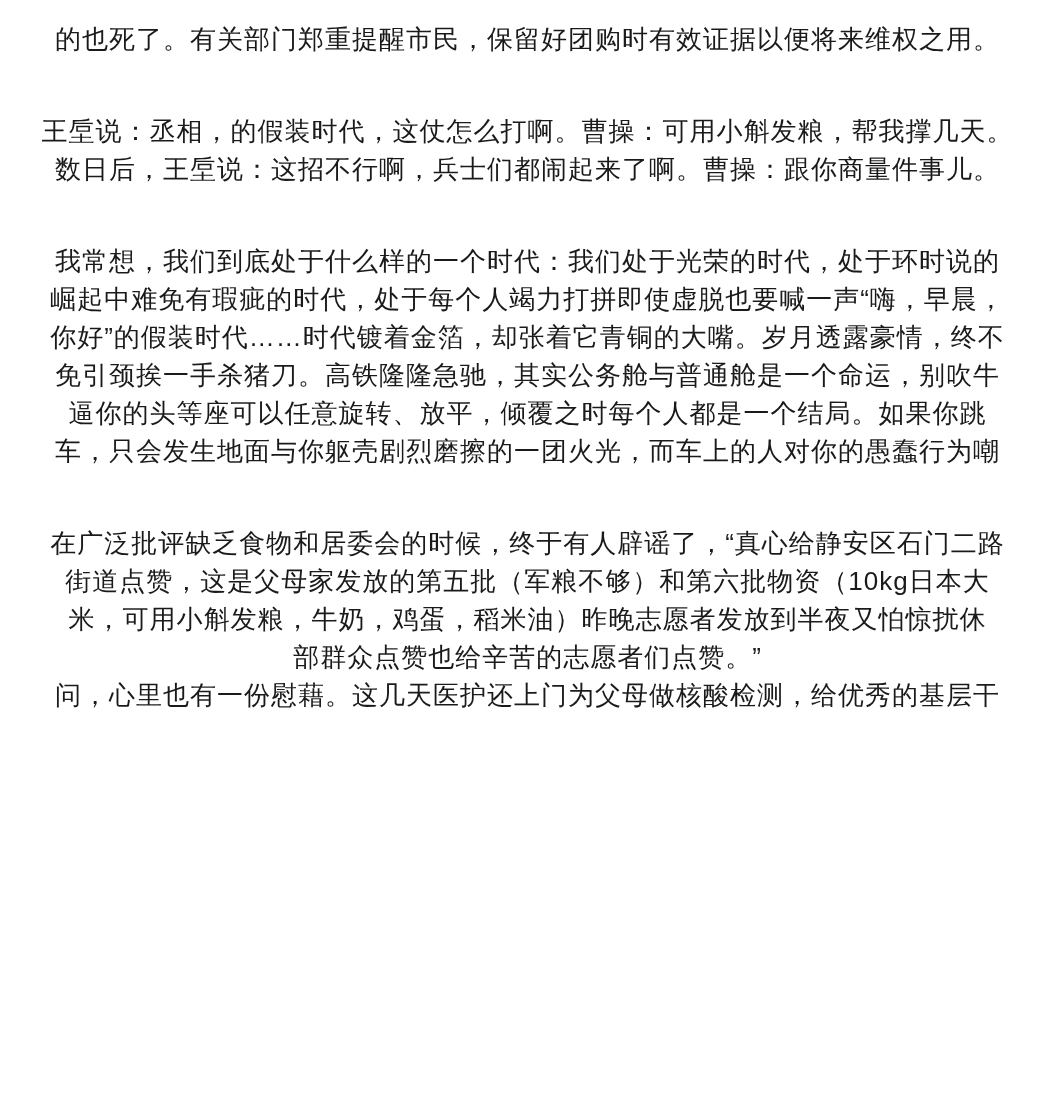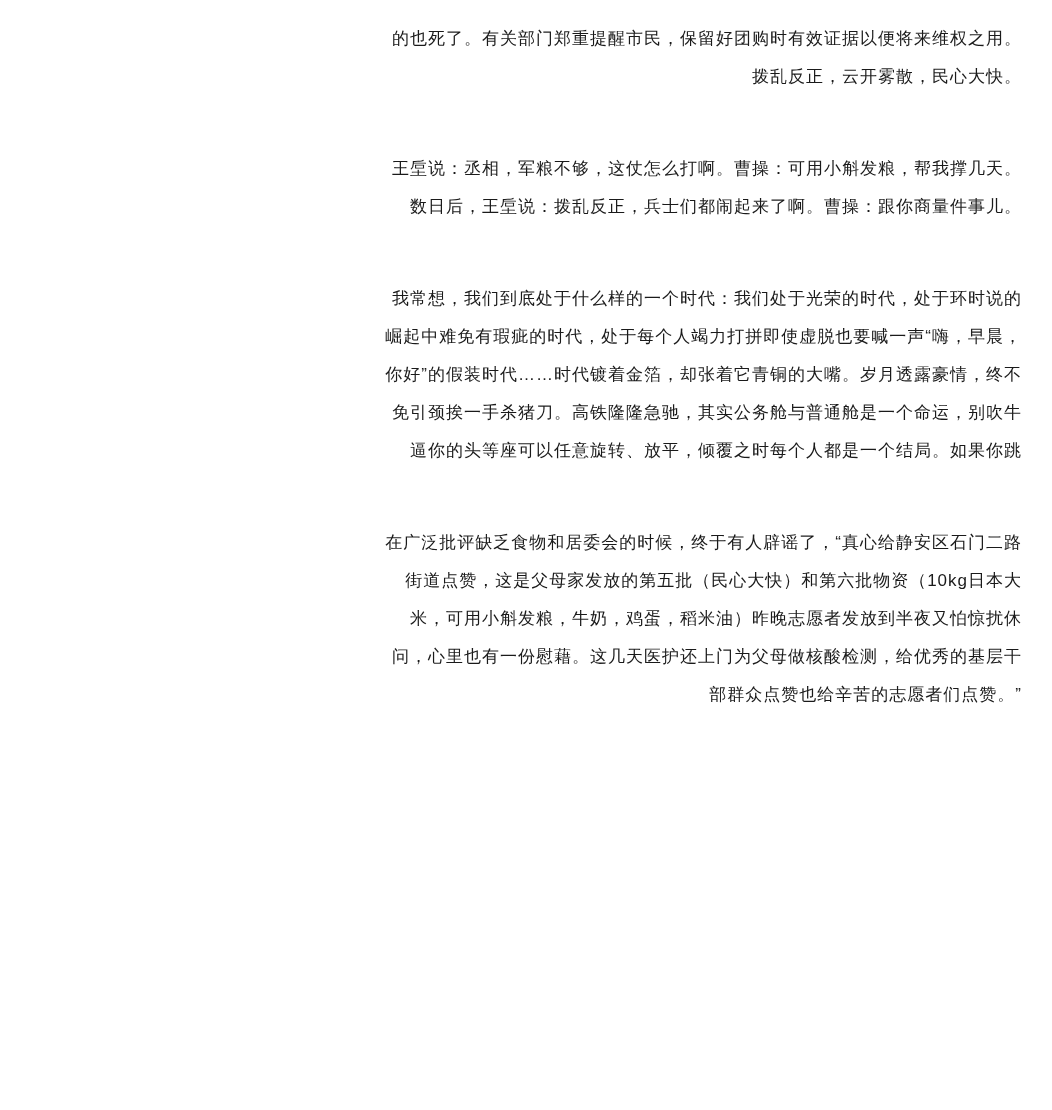--- a/index.html
+++ b/index.html
@@ -15,56 +15,56 @@
     font-family: "Liberation Sans", "DejaVu Sans", sans-serif;
   }
 
   .article {
     padding: 20px 30px 0 33px;
     color: #1a1a1a;
   }
 
   .paragraph {
     margin: 0 0 54px 0;
-    font-size: 17px;
+    font-size: 26px;
     line-height: 38px;
     letter-spacing: 1px;
     font-weight: 400;
-    text-align: right;
+    text-align: center;
   }
 
   .paragraph:last-child {
     margin-bottom: 0;
   }
 
   .text-line {
     display: block;
     white-space: normal;
   }
 </style>
 </head>
 <body style="background: rgb(255, 255, 255);">
 
 <main class="article" style="color: rgb(26, 26, 26);">
 
 <p class="paragraph">
       <span class="text-line">的也死了。有关部门郑重提醒市民，保留好团购时有效证据以便将来维权之用。</span>
-      <span class="text-line">拨乱反正，云开雾散，民心大快。</span>
     </p>
     <p class="paragraph">
-      <span class="text-line">王垕说：丞相，军粮不够，这仗怎么打啊。曹操：可用小斛发粮，帮我撑几天。</span>
-      <span class="text-line">数日后，王垕说：拨乱反正，兵士们都闹起来了啊。曹操：跟你商量件事儿。</span>
+      <span class="text-line">王垕说：丞相，的假装时代，这仗怎么打啊。曹操：可用小斛发粮，帮我撑几天。</span>
+      <span class="text-line">数日后，王垕说：这招不行啊，兵士们都闹起来了啊。曹操：跟你商量件事儿。</span>
     </p>
     <p class="paragraph">
       <span class="text-line">我常想，我们到底处于什么样的一个时代：我们处于光荣的时代，处于环时说的</span>
       <span class="text-line">崛起中难免有瑕疵的时代，处于每个人竭力打拼即使虚脱也要喊一声“嗨，早晨，</span>
       <span class="text-line">你好”的假装时代……时代镀着金箔，却张着它青铜的大嘴。岁月透露豪情，终不</span>
       <span class="text-line">免引颈挨一手杀猪刀。高铁隆隆急驰，其实公务舱与普通舱是一个命运，别吹牛</span>
       <span class="text-line">逼你的头等座可以任意旋转、放平，倾覆之时每个人都是一个结局。如果你跳</span>
+      <span class="text-line">车，只会发生地面与你躯壳剧烈磨擦的一团火光，而车上的人对你的愚蠢行为嘲</span>
     </p>
     <p class="paragraph">
       <span class="text-line">在广泛批评缺乏食物和居委会的时候，终于有人辟谣了，“真心给静安区石门二路</span>
-      <span class="text-line">街道点赞，这是父母家发放的第五批（民心大快）和第六批物资（10kg日本大</span>
+      <span class="text-line">街道点赞，这是父母家发放的第五批（军粮不够）和第六批物资（10kg日本大</span>
       <span class="text-line">米，可用小斛发粮，牛奶，鸡蛋，稻米油）昨晚志愿者发放到半夜又怕惊扰休</span>
+      <span class="text-line">部群众点赞也给辛苦的志愿者们点赞。”</span>
       <span class="text-line">问，心里也有一份慰藉。这几天医护还上门为父母做核酸检测，给优秀的基层干</span>
-      <span class="text-line">部群众点赞也给辛苦的志愿者们点赞。”</span>
     </p>
   </main>
 
 </body></html>

